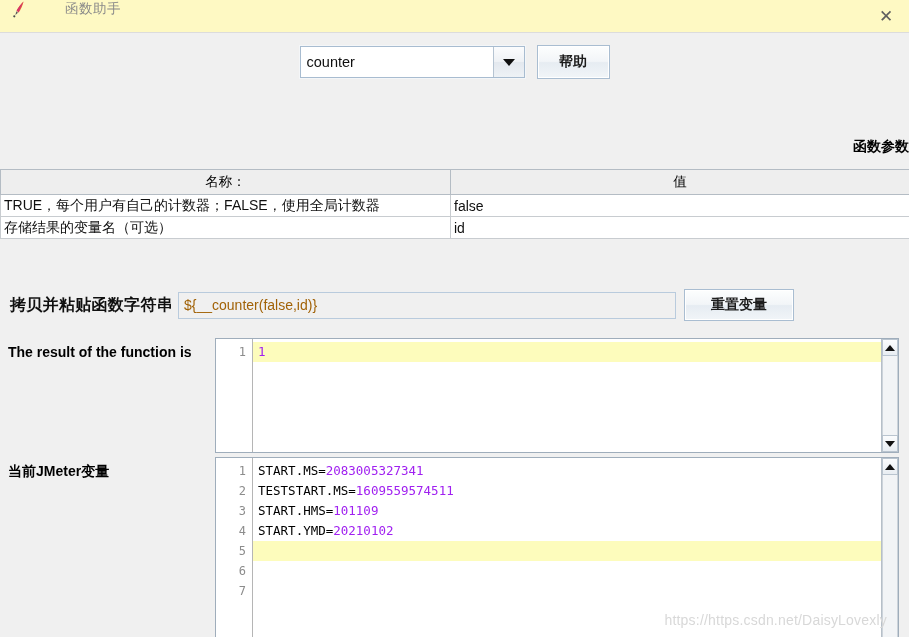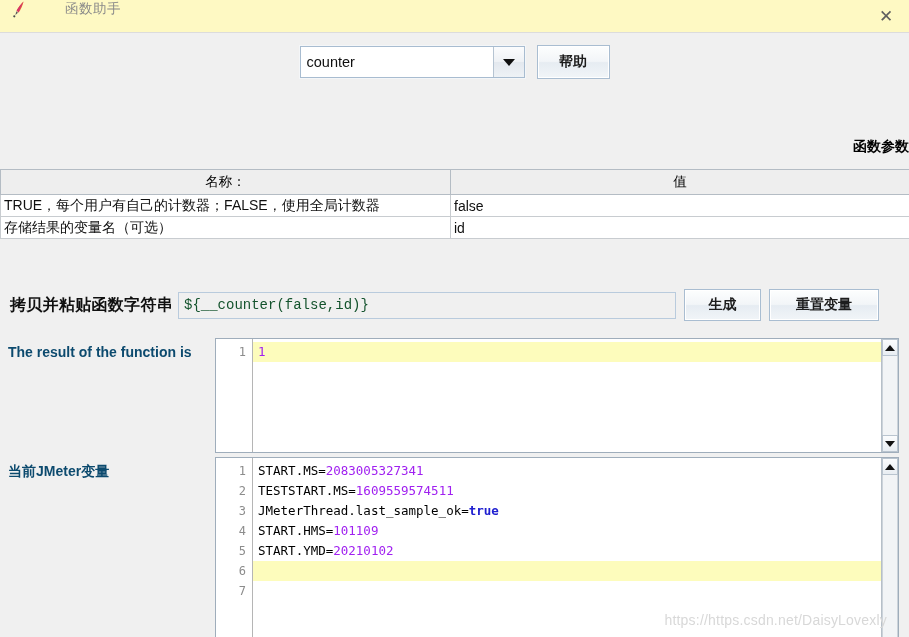--- a/index.html
+++ b/index.html
@@ -193,43 +193,42 @@
     flex: 0 0 auto;
     width: 498px;
     height: 27px;
     border: 1px solid #b9cbdd;
     background: #f0f0f0;
     display: flex;
     align-items: center;
     padding-left: 5px;
     box-sizing: border-box;
     font-size: 14px;
-    color: #14532d;
+    color: #a16207;
     overflow: hidden;
     white-space: nowrap;
-    font-family: Liberation Mono, monospace;
   }
   .btn-gen {
     margin-left: 8px;
     width: 77px;
     height: 32px;
   }
   .btn-reset {
     margin-left: 8px;
     width: 110px;
     height: 32px;
   }
 
   
   .row-label {
     position: absolute;
     left: 8px;
     font-size: 14px;
     font-weight: bold;
-    color: #0c4a6e;
+    color: #000000;
     white-space: nowrap;
   }
   .editor {
     position: absolute;
     border: 1px solid #9fadbb;
     background: #fff;
     box-sizing: border-box;
     display: flex;
     overflow: hidden;
   }
@@ -371,21 +370,20 @@
       <tr>
         <td>存储结果的变量名（可选）</td>
         <td>id</td>
       </tr>
     </tbody>
   </table>
 
   <div class="copy-row">
     <span class="copy-label">拷贝并粘贴函数字符串</span>
     <div class="copy-field">${__counter(false,id)}</div>
-    <button class="btn btn-gen">生成</button>
     <button class="btn btn-reset">重置变量</button>
   </div>
 
   <div class="row-label" style="top:311px;">The result of the function is</div>
   <div class="editor" style="left:215px; top:305px; width:684px; height:115px;">
     <div class="gutter">
       <div>1</div>
     </div>
     <div class="code">
       <div class="ln hl"><span class="num">1</span></div>
@@ -408,21 +406,20 @@
       <div>2</div>
       <div>3</div>
       <div>4</div>
       <div>5</div>
       <div>6</div>
       <div>7</div>
     </div>
     <div class="code">
       <div class="ln"><span>START.MS=</span><span class="num">2083005327341</span></div>
       <div class="ln"><span>TESTSTART.MS=</span><span class="num">1609559574511</span></div>
-      <div class="ln"><span>JMeterThread.last_sample_ok=</span><span class="bool">true</span></div>
       <div class="ln"><span>START.HMS=</span><span class="num">101109</span></div>
       <div class="ln"><span>START.YMD=</span><span class="num">20210102</span></div>
       <div class="ln hl"><span></span></div>
     </div>
     <div class="vscroll">
       <div class="sb-btn sb-up">
           <i></i>
         </div>
       <div class="sb-track"></div>
 

